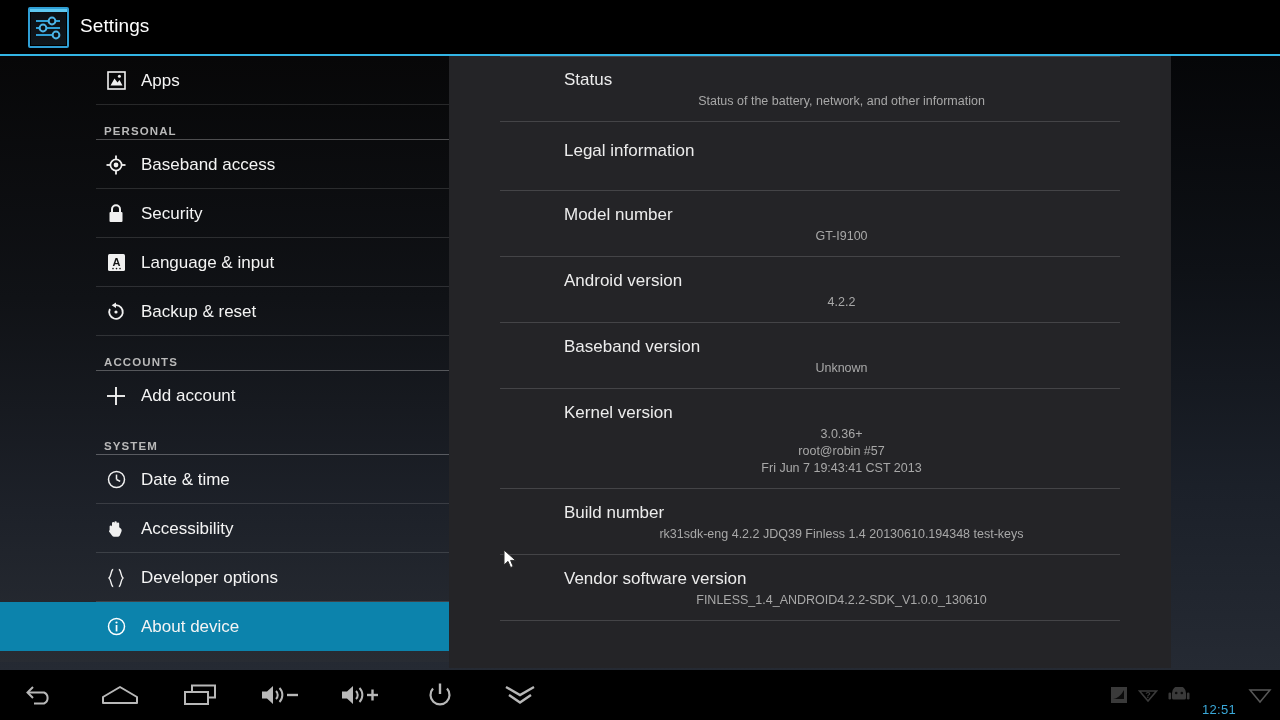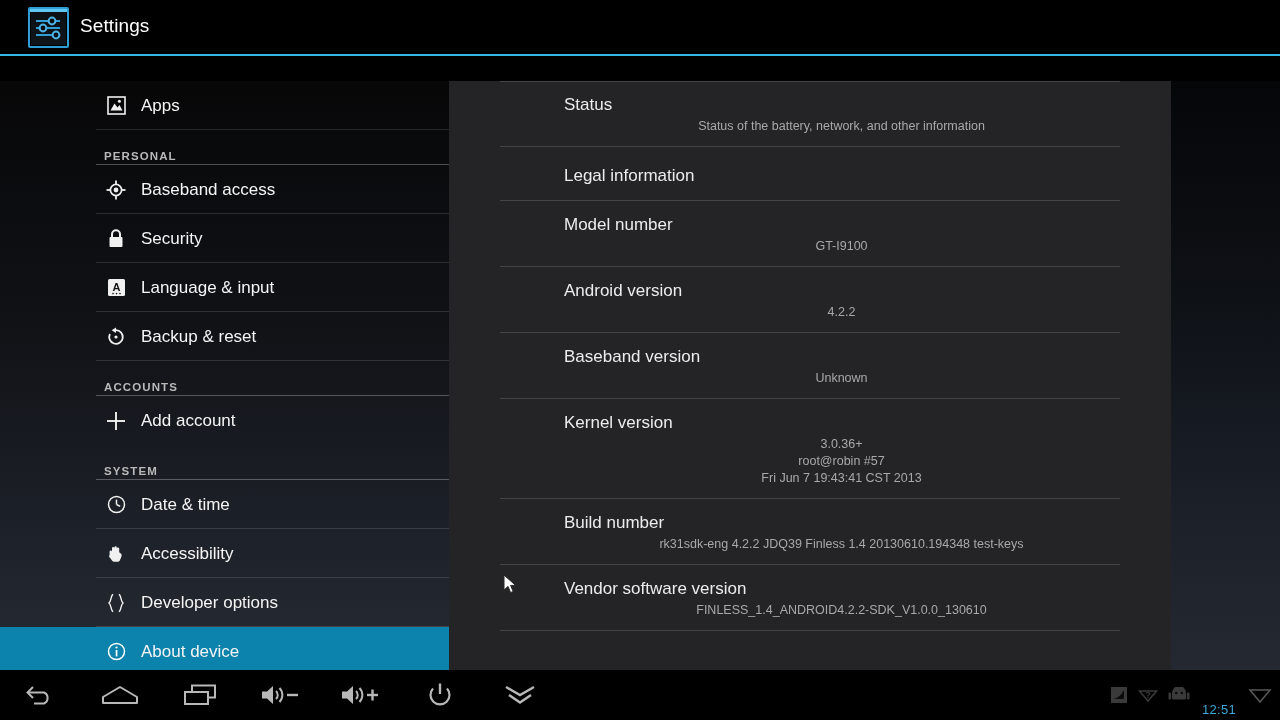--- a/index.html
+++ b/index.html
@@ -32,21 +32,20 @@
   }
   #accentline{
     position:absolute; left:0; top:54px; width:1280px; height:2px;
     background:#33b5e5;
   }
 
   
   #stage{
     position:absolute; left:0; top:56px; width:1280px; height:614px;
     background:linear-gradient(180deg,#050608 0%, #0e1116 35%, #1b2029 70%, #252a33 100%);
-    margin-top:25px;
   }
 
   
   #sidebar{
     position:absolute; left:0; top:0; width:459px; height:606px;
     background:linear-gradient(180deg,#070708 0%, #101216 40%, #1d2129 75%, #282c33 100%);
     overflow:hidden;
   }
   .nav-row{
     position:relative;
@@ -97,21 +96,21 @@
     font-size:12.5px; color:#a8a8a8; line-height:17px; margin-top:1px;text-align:center;
   }
   .pref .prule{
     position:absolute; left:51px; right:51px; bottom:0; height:1px;
     background:rgba(255,255,255,0.15);
   }
   .pref.toprule:before{
     content:""; position:absolute; left:51px; right:51px; top:0; height:1px;
     background:rgba(255,255,255,0.15);
   }
-  .pref.tall{ padding-top:17px; padding-bottom:13px; }
+  .pref.tall{ padding-top:17px; padding-bottom:28px; }
 
   
   #cursor{ position:absolute; left:503px; top:493px; pointer-events:none; }
 
   
   #sysbar{
     position:absolute; left:0; top:670px; width:1280px; height:50px;
     background:#000;
   }
   #navbtns{

